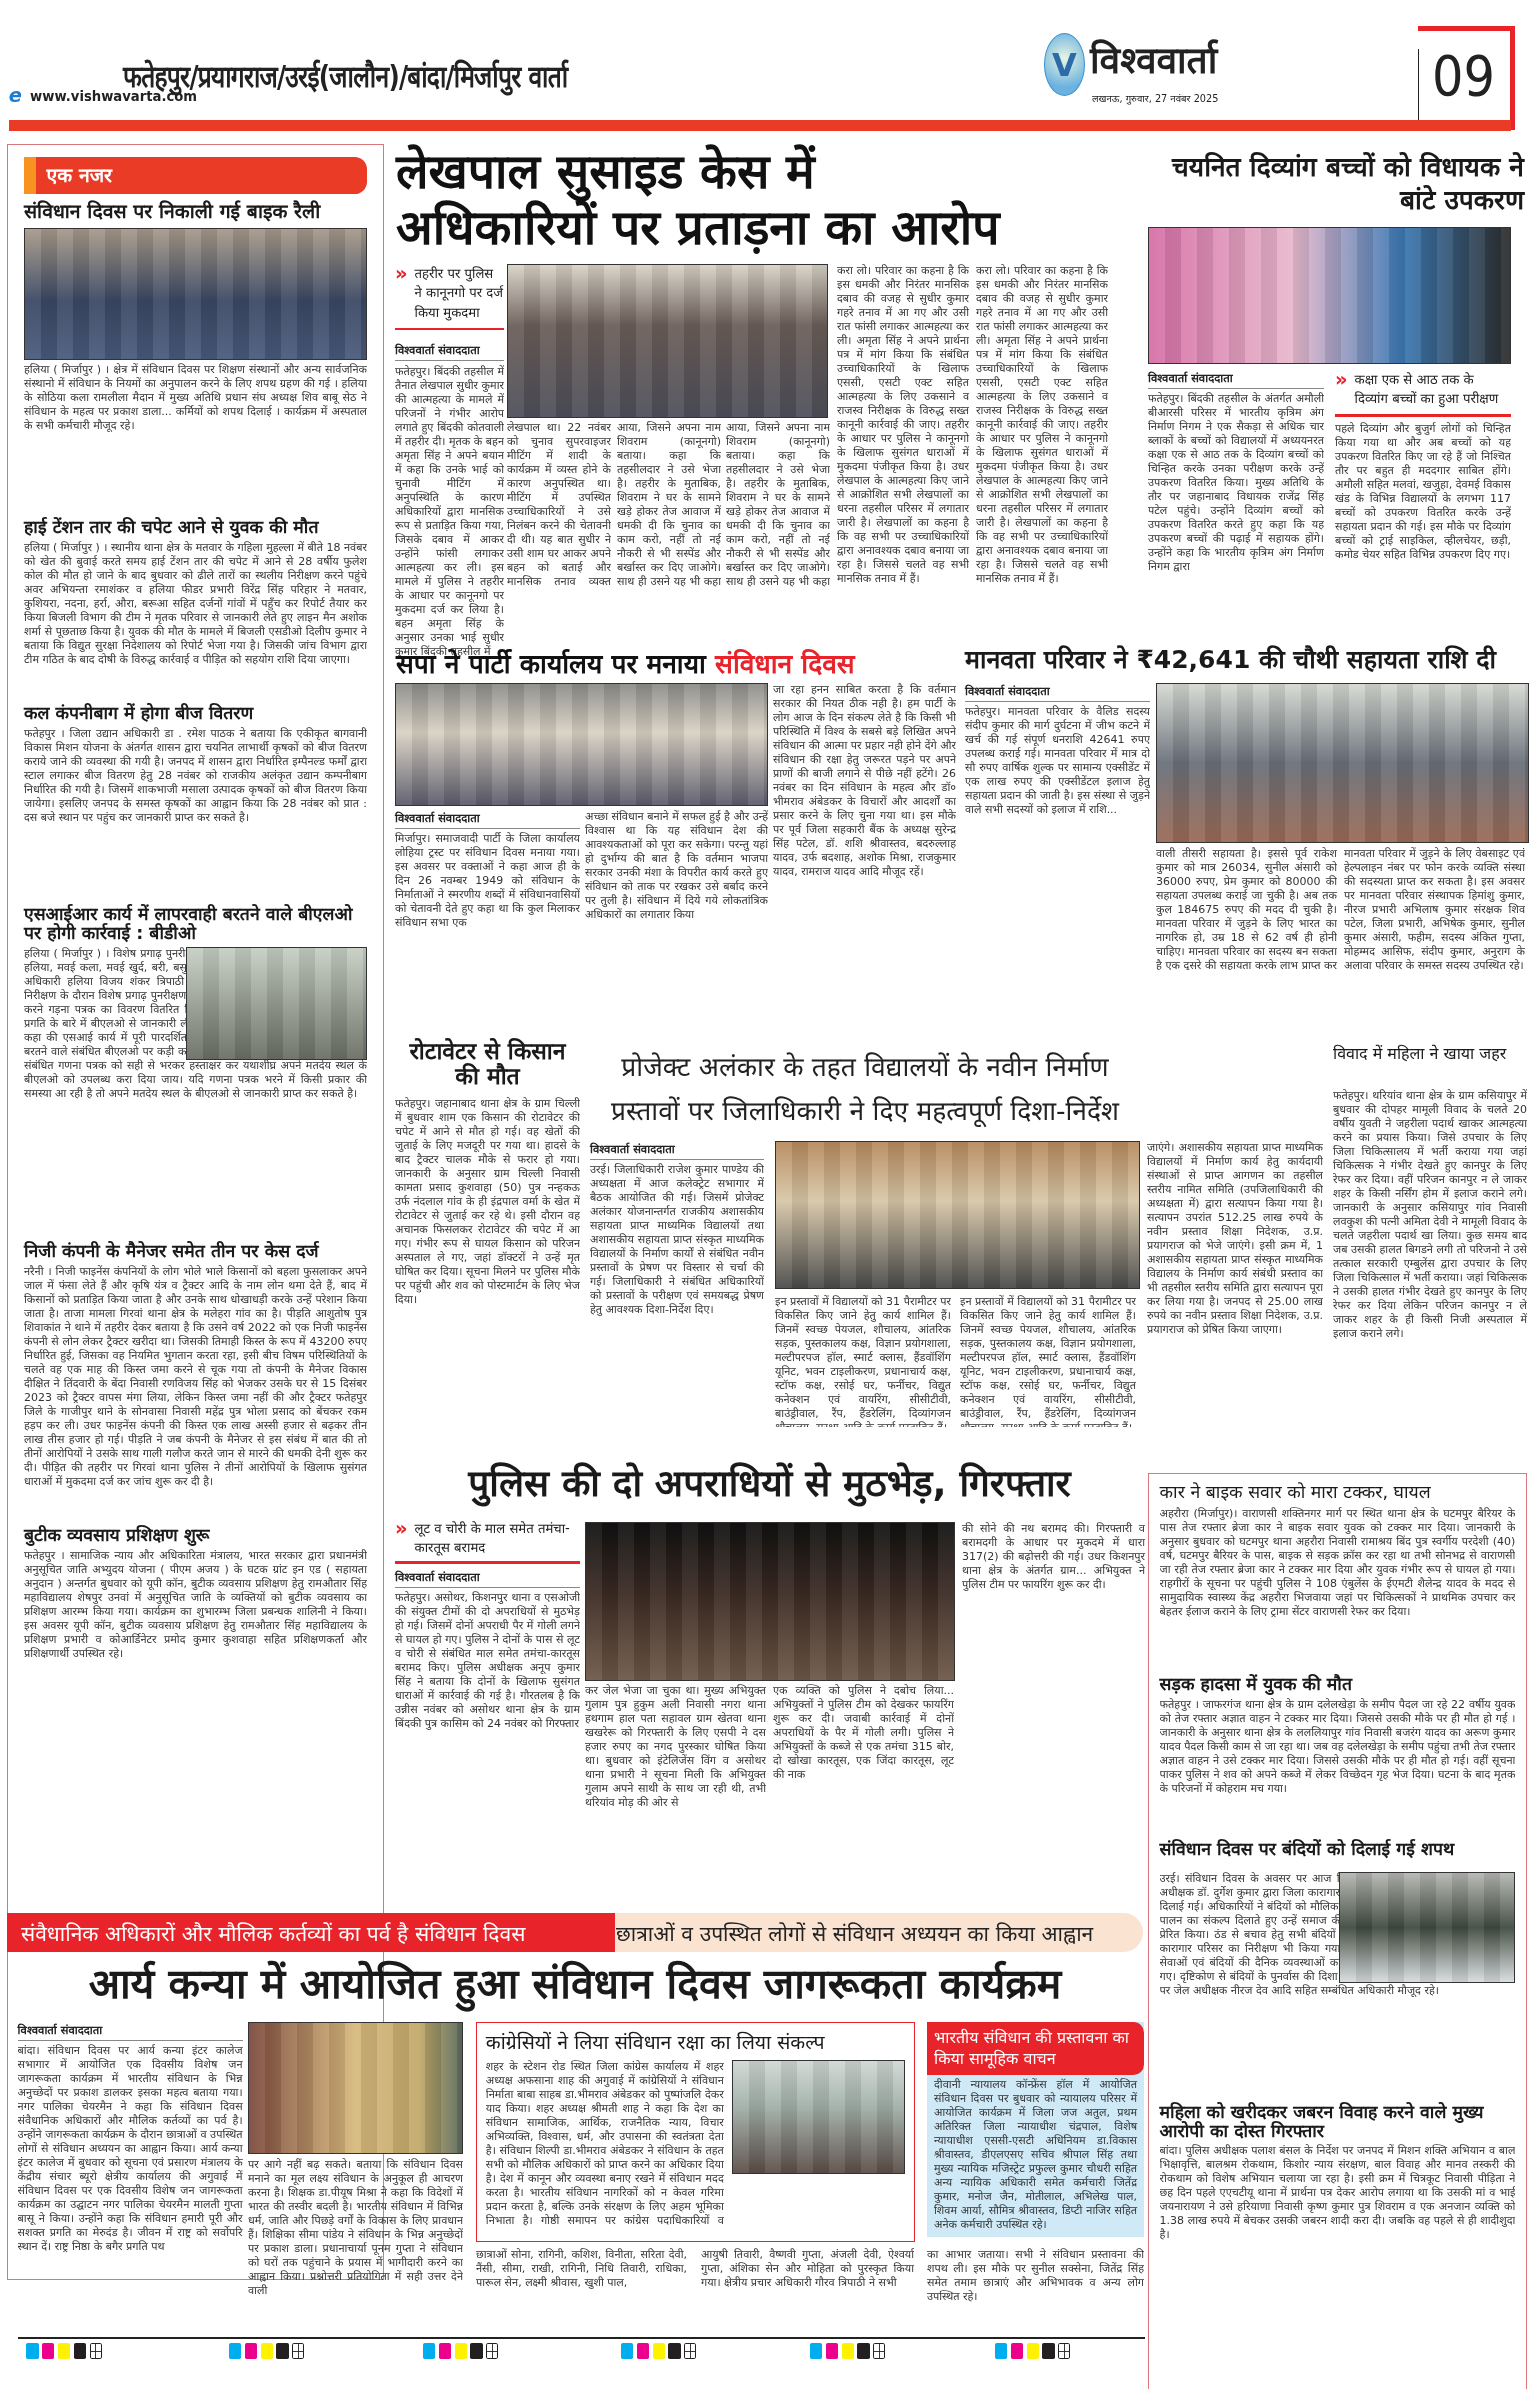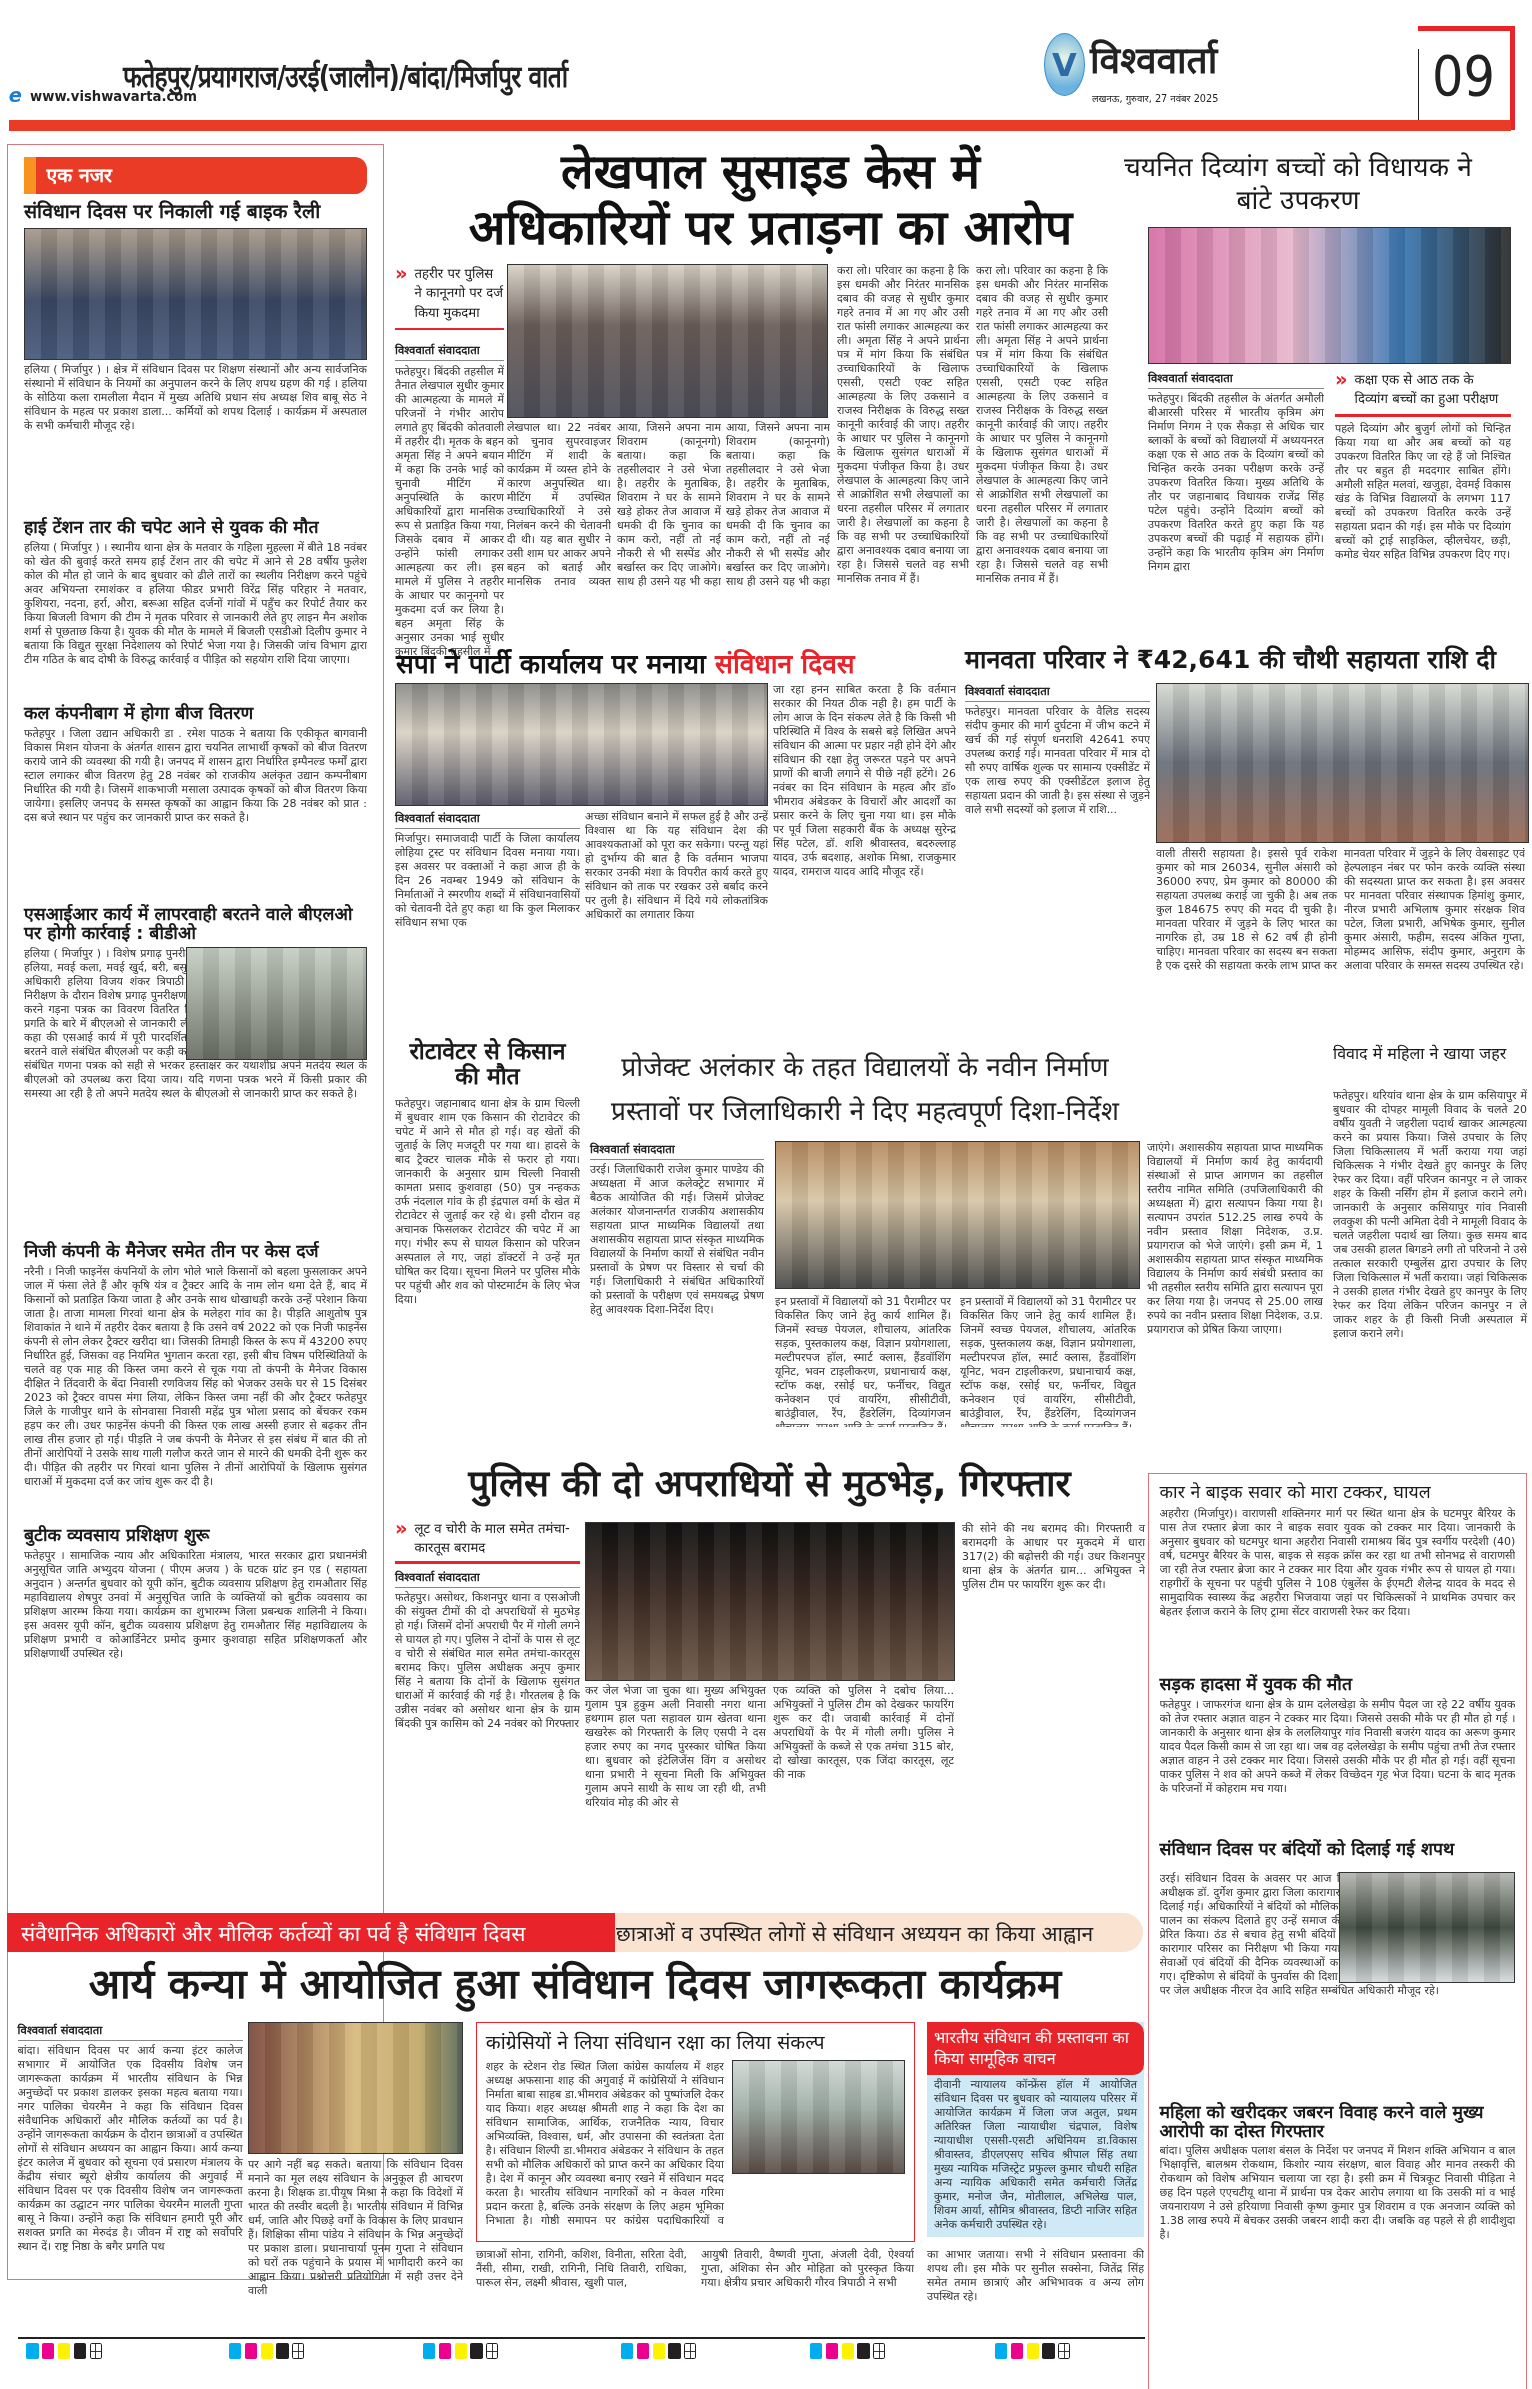--- a/index.html
+++ b/index.html
@@ -61,41 +61,41 @@
   <div style="position:relative;height:292px">
     <div class="photo" style="right:0;top:0;width:181px;height:113px;background:linear-gradient(180deg,#c7cfc4,#6a6e63)"></div>
     <div class="body" style="height:292px;overflow:hidden;shape-outside:inset(0 0 0 0)">हलिया ( मिर्जापुर ) । विशेष प्रगाढ़ पुनरीक्षण कार्यक्रम के तहत खरीहट, सोठिया कला, हलिया, मवई कला, मवई खुर्द, बरी, बसुहरा गांव के बूथों का बुधवार को खंड विकास अधिकारी हलिया विजय शंकर त्रिपाठी द्वारा बूथों का भ्रमण कर निरीक्षण किया। निरीक्षण के दौरान विशेष प्रगाढ़ पुनरीक्षण अभियान के तहत मतदाताओं के नाम फीडिंग करने गड़ना पत्रक का विवरण वितरित किये गए गणना पत्रको के एकत्रित करने की प्रगति के बारे में बीएलओ से जानकारी ली। बीडीओ में बीएलओ को निर्देशित करते हुए कहा की एसआई कार्य में पूरी पारदर्शिता के साथ कार्य को सम्पादित करें लापरवाही बरतने वाले संबंधित बीएलओ पर कड़ी कार्रवाई की जाएगी। प्रत्येक मतदाता को स्वयं से संबंधित गणना पत्रक को सही से भरकर हस्ताक्षर कर यथाशीघ्र अपने मतदेय स्थल के बीएलओ को उपलब्ध करा दिया जाय। यदि गणना पत्रक भरने में किसी प्रकार की समस्या आ रही है तो अपने मतदेय स्थल के बीएलओ से जानकारी प्राप्त कर सकते है।</div>
   </div>
   <div class="h-sm" style="font-size:17.6px;margin:3.5px 0">निजी कंपनी के मैनेजर समेत तीन पर केस दर्ज</div>
   <div class="body" style="height:257px;overflow:hidden">नरैनी । निजी फाइनेंस कंपनियों के लोग भोले भाले किसानों को बहला फुसलाकर अपने जाल में फंसा लेते हैं और कृषि यंत्र व ट्रैक्टर आदि के नाम लोन थमा देते हैं, बाद में किसानों को प्रताड़ित किया जाता है और उनके साथ धोखाधड़ी करके उन्हें परेशान किया जाता है। ताजा मामला गिरवां थाना क्षेत्र के मलेहरा गांव का है। पीड़ति आशुतोष पुत्र शिवाकांत ने थाने में तहरीर देकर बताया है कि उसने वर्ष 2022 को एक निजी फाइनेंस कंपनी से लोन लेकर ट्रैक्टर खरीदा था। जिसकी तिमाही किस्त के रूप में 43200 रुपए निर्धारित हुई, जिसका वह नियमित भुगतान करता रहा, इसी बीच विषम परिस्थितियों के चलते वह एक माह की किस्त जमा करने से चूक गया तो कंपनी के मैनेजर विकास दीक्षित ने तिंदवारी के बेंदा निवासी रणविजय सिंह को भेजकर उसके घर से 15 दिसंबर 2023 को ट्रैक्टर वापस मंगा लिया, लेकिन किस्त जमा नहीं की और ट्रैक्टर फतेहपुर जिले के गाजीपुर थाने के सोनवासा निवासी महेंद्र पुत्र भोला प्रसाद को बेंचकर रकम हड़प कर ली। उधर फाइनेंस कंपनी की किस्त एक लाख अस्सी हजार से बढ़कर तीन लाख तीस हजार हो गई। पीड़ति ने जब कंपनी के मैनेजर से इस संबंध में बात की तो तीनों आरोपियों ने उसके साथ गाली गलौज करते जान से मारने की धमकी देनी शुरू कर दी। पीड़ित की तहरीर पर गिरवां थाना पुलिस ने तीनों आरोपियों के खिलाफ सुसंगत धाराओं में मुकदमा दर्ज कर जांच शुरू कर दी है।</div>
   <div class="h-sm" style="font-size:17.6px;margin:3.5px 0">बुटीक व्यवसाय प्रशिक्षण शुरू</div>
   <div class="body" style="height:132px;overflow:hidden">फतेहपुर । सामाजिक न्याय और अधिकारिता मंत्रालय, भारत सरकार द्वारा प्रधानमंत्री अनुसूचित जाति अभ्युदय योजना ( पीएम अजय ) के घटक ग्रांट इन एड ( सहायता अनुदान ) अन्तर्गत बुधवार को यूपी कॉन, बुटीक व्यवसाय प्रशिक्षण हेतु रामऔतार सिंह महाविद्यालय शेषपुर उनवां में अनुसूचित जाति के व्यक्तियों को बुटीक व्यवसाय का प्रशिक्षण आरम्भ किया गया। कार्यक्रम का शुभारम्भ जिला प्रबन्धक शालिनी ने किया। इस अवसर यूपी कॉन, बुटीक व्यवसाय प्रशिक्षण हेतु रामऔतार सिंह महाविद्यालय के प्रशिक्षण प्रभारी व कोआर्डिनेटर प्रमोद कुमार कुशवाहा सहित प्रशिक्षणकर्ता और प्रशिक्षणार्थी उपस्थित रहे।</div>
 </div>
 
-<div class="abs" style="left:396px;top:143px;width:749px;text-align:center;font-weight:bold;color:#111;font-size:48px;line-height:56px">
+<div class="abs" style="left:396px;top:143px;width:749px;text-align:left;font-weight:bold;color:#111;font-size:48px;line-height:56px">
   <div>लेखपाल सुसाइड केस में</div>
   <div>अधिकारियों पर प्रताड़ना का आरोप</div>
 </div>
 <div class="col" style="left:395px;top:264px;width:109px">
   <div class="sub">
       <span class="chev">»</span>
       <span>तहरीर पर पुलिस ने कानूनगो पर दर्ज किया मुकदमा</span>
     </div>
   <div class="rule-red" style="margin:5.3px 0 12.3px"></div>
   <div class="byline">विश्ववार्ता संवाददाता</div>
   <div class="body" style="height:330px;overflow:hidden">फतेहपुर। बिंदकी तहसील में तैनात लेखपाल सुधीर कुमार की आत्महत्या के मामले में परिजनों ने गंभीर आरोप लगाते हुए बिंदकी कोतवाली में तहरीर दी। मृतक के बहन अमृता सिंह ने अपने बयान में कहा कि उनके भाई को चुनावी मीटिंग में अनुपस्थिति के कारण अधिकारियों द्वारा मानसिक रूप से प्रताड़ित किया गया, जिसके दबाव में आकर उन्होंने फांसी लगाकर आत्महत्या कर ली। इस मामले में पुलिस ने तहरीर के आधार पर कानूनगो पर मुकदमा दर्ज कर लिया है। बहन अमृता सिंह के अनुसार उनका भाई सुधीर कुमार बिंदकी तहसील में</div>
 </div>
 <div class="photo" style="left:507px;top:264px;width:321px;height:154px;background:linear-gradient(180deg,#d9d3c8,#6b5e58 40%,#4d4f5a)"></div>
 <div class="body col" style="left:507px;top:421px;width:104px;height:167px;overflow:hidden">लेखपाल था। 22 नवंबर को चुनाव सुपरवाइजर मीटिंग में शादी के कार्यक्रम में व्यस्त होने के कारण अनुपस्थित था। मीटिंग में उपस्थित उच्चाधिकारियों ने उसे निलंबन करने की चेतावनी दी थी। यह बात सुधीर ने उसी शाम घर आकर अपने बहन को बताई और मानसिक तनाव व्यक्त किया। 25 नवंबर को शाम लगभग 6.30 बजे एक व्यक्ति उनके घर</div>
 <div class="body col" style="left:617px;top:421px;width:104px;height:167px;overflow:hidden">आया, जिसने अपना नाम शिवराम (कानूनगो) बताया। कहा कि तहसीलदार ने उसे भेजा है। तहरीर के मुताबिक, शिवराम ने घर के सामने खड़े होकर तेज आवाज में धमकी दी कि चुनाव का काम करो, नहीं तो नई नौकरी से भी सस्पेंड और बर्खास्त कर दिए जाओगे। साथ ही उसने यह भी कहा कि एक प्राइवेट व्यक्ति को पैसे देकर काम</div>
 <div class="body col" style="left:726px;top:421px;width:104px;height:167px;overflow:hidden">आया, जिसने अपना नाम शिवराम (कानूनगो) बताया। कहा कि तहसीलदार ने उसे भेजा है। तहरीर के मुताबिक, शिवराम ने घर के सामने खड़े होकर तेज आवाज में धमकी दी कि चुनाव का काम करो, नहीं तो नई नौकरी से भी सस्पेंड और बर्खास्त कर दिए जाओगे। साथ ही उसने यह भी कहा कि एक प्राइवेट व्यक्ति को पैसे देकर काम</div>
 <div class="body col" style="left:837px;top:264px;width:132px;height:326px;overflow:hidden">करा लो। परिवार का कहना है कि इस धमकी और निरंतर मानसिक दबाव की वजह से सुधीर कुमार गहरे तनाव में आ गए और उसी रात फांसी लगाकर आत्महत्या कर ली। अमृता सिंह ने अपने प्रार्थना पत्र में मांग किया कि संबंधित उच्चाधिकारियों के खिलाफ एससी, एसटी एक्ट सहित आत्महत्या के लिए उकसाने व राजस्व निरीक्षक के विरुद्ध सख्त कानूनी कार्रवाई की जाए। तहरीर के आधार पर पुलिस ने कानूनगो के खिलाफ सुसंगत धाराओं में मुकदमा पंजीकृत किया है। उधर लेखपाल के आत्महत्या किए जाने से आक्रोशित सभी लेखपालों का धरना तहसील परिसर में लगातार जारी है। लेखपालों का कहना है कि वह सभी पर उच्चाधिकारियों द्वारा अनावश्यक दबाव बनाया जा रहा है। जिससे चलते वह सभी मानसिक तनाव में हैं।</div>
 <div class="body col" style="left:976px;top:264px;width:132px;height:326px;overflow:hidden">करा लो। परिवार का कहना है कि इस धमकी और निरंतर मानसिक दबाव की वजह से सुधीर कुमार गहरे तनाव में आ गए और उसी रात फांसी लगाकर आत्महत्या कर ली। अमृता सिंह ने अपने प्रार्थना पत्र में मांग किया कि संबंधित उच्चाधिकारियों के खिलाफ एससी, एसटी एक्ट सहित आत्महत्या के लिए उकसाने व राजस्व निरीक्षक के विरुद्ध सख्त कानूनी कार्रवाई की जाए। तहरीर के आधार पर पुलिस ने कानूनगो के खिलाफ सुसंगत धाराओं में मुकदमा पंजीकृत किया है। उधर लेखपाल के आत्महत्या किए जाने से आक्रोशित सभी लेखपालों का धरना तहसील परिसर में लगातार जारी है। लेखपालों का कहना है कि वह सभी पर उच्चाधिकारियों द्वारा अनावश्यक दबाव बनाया जा रहा है। जिससे चलते वह सभी मानसिक तनाव में हैं।</div>
 
-<div class="abs h-sm" style="left:1113px;top:150px;width:370px;text-align:center;font-size:26.4px;line-height:33px;font-weight:normal">चयनित दिव्यांग बच्चों को विधायक ने बांटे उपकरण</div>
+<div class="abs h-sm" style="left:1154px;top:150px;width:370px;text-align:right;font-size:26.4px;line-height:33px;font-weight:bold">चयनित दिव्यांग बच्चों को विधायक ने बांटे उपकरण</div>
 <div class="photo" style="left:1148px;top:227px;width:363px;height:137px;background:linear-gradient(90deg,#d66fa6,#e8b9cd 40%,#3c79b3 70%,#2d2d2d)"></div>
 <div class="col" style="left:1148px;top:370px;width:176px">
   <div class="byline">विश्ववार्ता संवाददाता</div>
   <div class="body" style="height:220px;overflow:hidden">फतेहपुर। बिंदकी तहसील के अंतर्गत अमौली बीआरसी परिसर में भारतीय कृत्रिम अंग निर्माण निगम ने एक सैकड़ा से अधिक चार ब्लाकों के बच्चों को विद्यालयों में अध्ययनरत कक्षा एक से आठ तक के दिव्यांग बच्चों को चिन्हित करके उनका परीक्षण करके उन्हें उपकरण वितरित किया। मुख्य अतिथि के तौर पर जहानाबाद विधायक राजेंद्र सिंह पटेल पहुंचे। उन्होंने दिव्यांग बच्चों को उपकरण वितरित करते हुए कहा कि यह उपकरण बच्चों की पढ़ाई में सहायक होंगे। उन्होंने कहा कि भारतीय कृत्रिम अंग निर्माण निगम द्वारा</div>
 </div>
 <div class="col" style="left:1335px;top:370px;width:176px">
   <div class="sub">
       <span class="chev">»</span>
       <span>कक्षा एक से आठ तक के दिव्यांग बच्चों का हुआ परीक्षण</span>
     </div>

